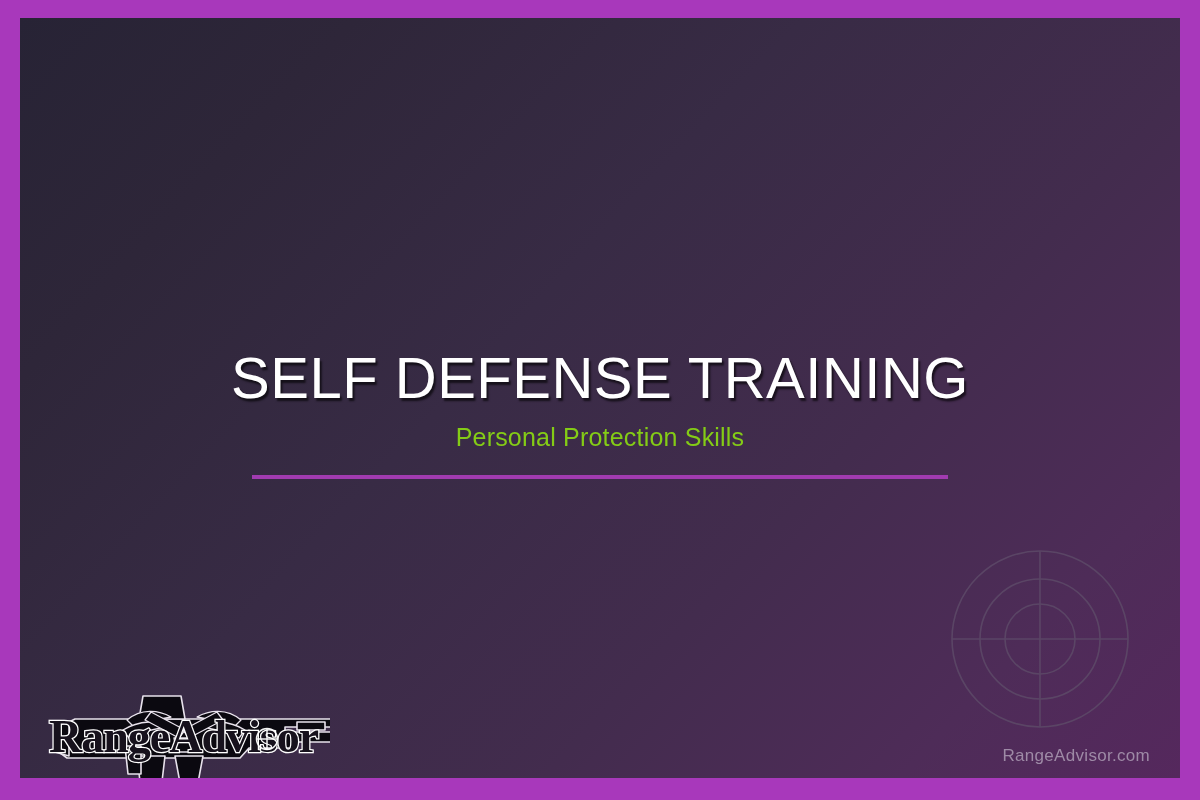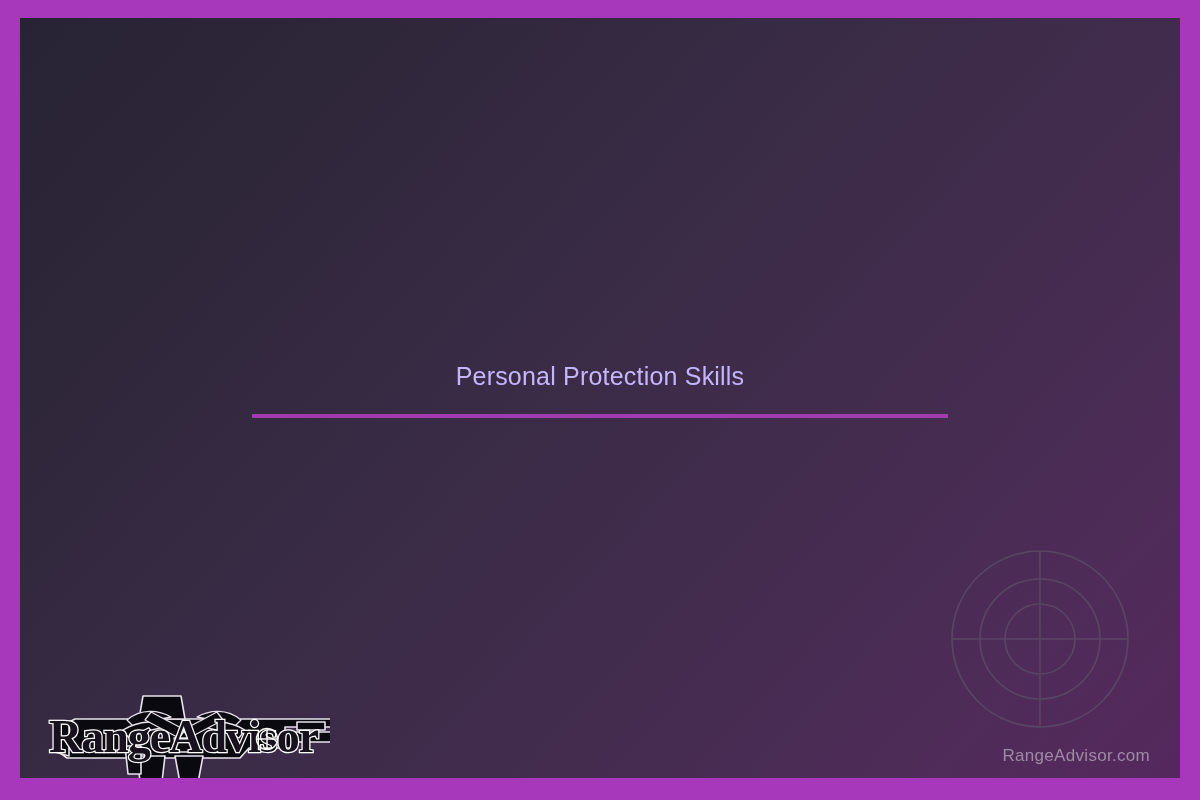--- a/index.html
+++ b/index.html
@@ -70,21 +70,21 @@
     line-height: 1.05;
     color: #ffffff;
     text-shadow: 2px 3px 2px rgba(0,0,0,0.62);
     white-space: nowrap;
   }
   .slide-subtitle {
     margin: 14px 0 0 0;
     font-family: "Liberation Sans", sans-serif;
     font-size: 25px;
     font-weight: 400;
-    color: #c4b5fd;
+    color: #84cc16;
     letter-spacing: 0.2px;
     white-space: nowrap;
   }
   .title-rule {
     width: 696px;
     height: 4px;
     margin: 23px auto 0 auto;
     background: #a13bb0;
   }
 
@@ -122,20 +122,21 @@
         <circle cx="108" cy="108" r="88"></circle>
         <circle cx="108" cy="108" r="60"></circle>
         <circle cx="108" cy="108" r="35"></circle>
         <line x1="20" y1="108" x2="196" y2="108"></line>
         <line x1="108" y1="20" x2="108" y2="196"></line>
       </g>
     </svg>
   </div>
 
   <div class="title-block">
+    <h1 class="slide-title">SELF DEFENSE TRAINING</h1>
     <p class="slide-subtitle">Personal Protection Skills</p>
     <div class="title-rule"></div>
   </div>
 
   <div class="logo">
     <svg width="295" height="104" viewBox="0 0 295 104" xmlns="http://www.w3.org/2000/svg">
       <defs>
         <clipPath id="logoclip">
             <rect x="0" y="0" width="295" height="104"></rect>
           </clipPath>

